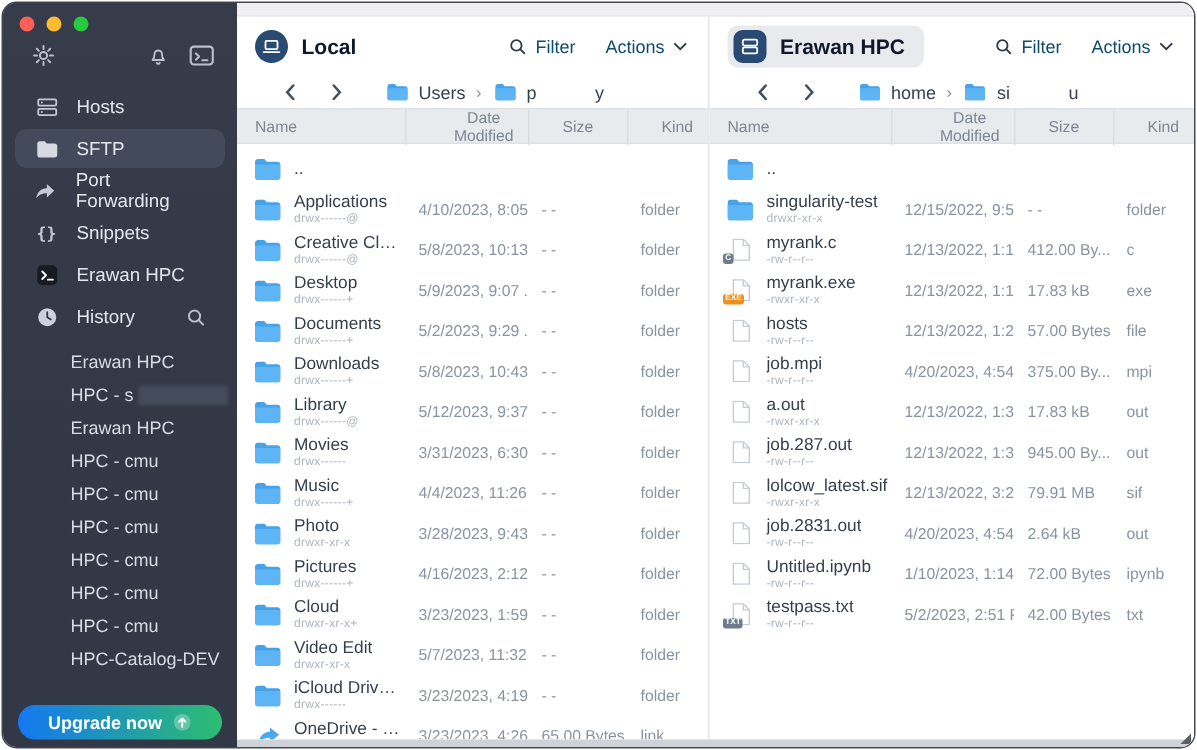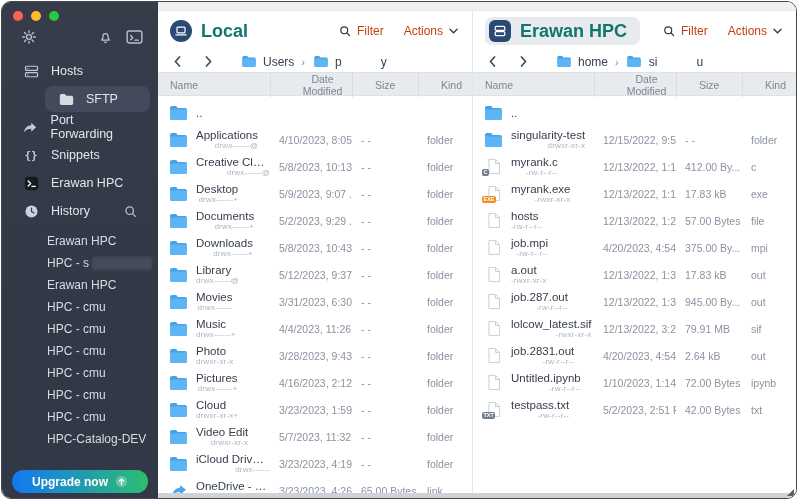--- a/index.html
+++ b/index.html
@@ -7,21 +7,21 @@
     overflow:hidden;display:flex;background:#fff;box-sizing:border-box;}
   
   .sidebar{position:relative;width:156px;flex-shrink:0;background:linear-gradient(180deg,#363c4a,#30364200 60%),#323845;color:#dfe3ea;}
   .traffic{position:absolute;top:9px;left:11px;display:flex;gap:8px;}
   .tl{width:10px;height:10px;border-radius:50%;}
   .side-icons{display:flex;justify-content:space-between;align-items:center;padding:27px 15px 0 19px;}
   .side-icons .right{display:flex;gap:13px;align-items:center;}
   .sicon{color:#b9c0cc;display:flex;}
   nav{margin-top:13px;padding:0 8px;display:flex;flex-direction:column;gap:2px;}
   .nav-item{height:26px;display:flex;align-items:center;gap:12px;padding:0 13px;border-radius:8px;font-size:12.5px;color:#e2e6ed;cursor:default;}
-  .nav-item.active{background:#424a5b;margin-left:35px;}
+  .nav-item.active{background:#424a5b;}
   .nicon{width:16px;display:flex;justify-content:center;color:#c3cad6;}
   .nav-spacer{flex:1;}
   .history{margin-top:6px;padding-left:45px;display:flex;flex-direction:column;}
   .h-item{height:22px;display:flex;align-items:center;font-size:12px;color:#d7dce4;white-space:nowrap;}
   .h-item .redact{display:inline-block;width:60px;height:13px;background:#454c5c;border-radius:2px;margin-left:3px;filter:blur(1.5px);}
   .h-item.muted{font-size:10.5px;color:#959eac;height:19px;margin-top:16px;}
   .upgrade{position:absolute;left:10px;right:10px;bottom:5px;height:23px;border:none;border-radius:12px;
     background:linear-gradient(90deg,#1478f1,#2dbd70);color:#fff;font-size:12px;font-weight:700;
     display:flex;align-items:center;justify-content:center;gap:7px;font-family:inherit;cursor:pointer;}
   
@@ -29,43 +29,43 @@
   .top-strip{height:8px;background:#f0f0f2;border-bottom:1px solid #e7e8ea;}
   .panes{flex:1;display:flex;min-height:0;}
   .pane{width:314px;flex-shrink:0;display:flex;flex-direction:column;overflow:hidden;}
   .pane.wide{flex:1;border-left:1px solid #e2e5e9;}
   .pane-header{height:40px;display:flex;align-items:center;justify-content:space-between;padding:0 14px 0 12px;}
   .pane-id{display:flex;align-items:center;gap:9px;}
   .pane-id.pill{background:#e8eaee;border-radius:7px;padding:3px 13px 3px 4px;gap:9px;}
   .dev-icon{width:22px;height:22px;background:#294a72;display:flex;align-items:center;justify-content:center;flex-shrink:0;}
   .dev-icon.round{border-radius:50%;}
   .dev-icon.sq{border-radius:6px;}
-  .pane-title{font-size:18px;font-weight:700;color:#0f766e;}
-  .pane-tools{display:flex;align-items:center;gap:20px;color:#c2410c;font-size:12px;}
+  .pane-title{font-size:14px;font-weight:700;color:#0f172a;}
+  .pane-tools{display:flex;align-items:center;gap:20px;color:#0c4a6e;font-size:12px;}
   .tool{display:flex;align-items:center;gap:6px;cursor:pointer;}
-  .crumb-bar{height:21px;display:flex;align-items:center;gap:20px;padding:0 14px;font-size:12px;color:#38414e;}
+  .crumb-bar{height:21px;display:flex;align-items:center;gap:20px;padding:0 14px;font-size:12px;color:#38414e;margin-left:16px;}
   .nav-chev{display:flex;color:#454f5c;cursor:pointer;padding:0 2px;}
   .crumbs{display:flex;align-items:center;gap:7px;margin-left:6px;}
   .crumb{display:flex;align-items:center;gap:6px;}
   .crumb-sep{color:#828b97;font-size:11px;}
   .gap{display:inline-block;width:27px;}
   .thead{height:22px;background:#e8ebee;border-top:1px solid #dee2e6;border-bottom:1px solid #dee2e6;
     display:grid;grid-template-columns:1fr 82px 66px 54px;align-items:center;padding-left:12px;
     font-size:10.5px;color:#7c8694;text-align:center;}
   .thead span{border-left:1px solid #d9dde2;padding-left:22px;height:100%;display:flex;align-items:center;}
   .thead span:first-child{border-left:none;padding-left:0;}
   .rows{flex:1;overflow:hidden;padding-top:3px;}
   .row{height:27px;display:grid;grid-template-columns:1fr 82px 66px 54px;align-items:center;padding-left:12px;}
   .cell-name{display:flex;align-items:center;gap:9px;min-width:0;}
   .ficon{position:relative;display:flex;flex-shrink:0;width:17px;justify-content:center;}
   .badge{position:absolute;bottom:-2px;left:-3px;font-size:5.5px;font-weight:700;color:#fff;background:#ee8e21;border-radius:2px;padding:0 1.5px;line-height:7px;}
   .badge.dark{background:#707b8b;}
   .ntext{min-width:0;display:flex;flex-direction:column;justify-content:center;}
   .fname{font-size:11.5px;color:#353e4c;line-height:12px;white-space:nowrap;overflow:hidden;text-overflow:ellipsis;}
-  .perm{font-size:8px;color:#adb4be;line-height:9px;letter-spacing:.2px;white-space:nowrap;text-align:right;}
+  .perm{font-size:8px;color:#adb4be;line-height:9px;letter-spacing:.2px;white-space:nowrap;}
   .cell{font-size:10.5px;color:#8a93a1;padding-left:9px;white-space:nowrap;overflow:hidden;}
   .bottom-strip{height:5px;background:#cfd2d6;}
   .grip{position:absolute;right:2px;bottom:2px;width:0;height:0;border-left:7px solid transparent;border-bottom:7px solid #5c6066;}
 </style>
 </head>
 <body>
 
 <div class="window">
 
   <aside class="sidebar">

